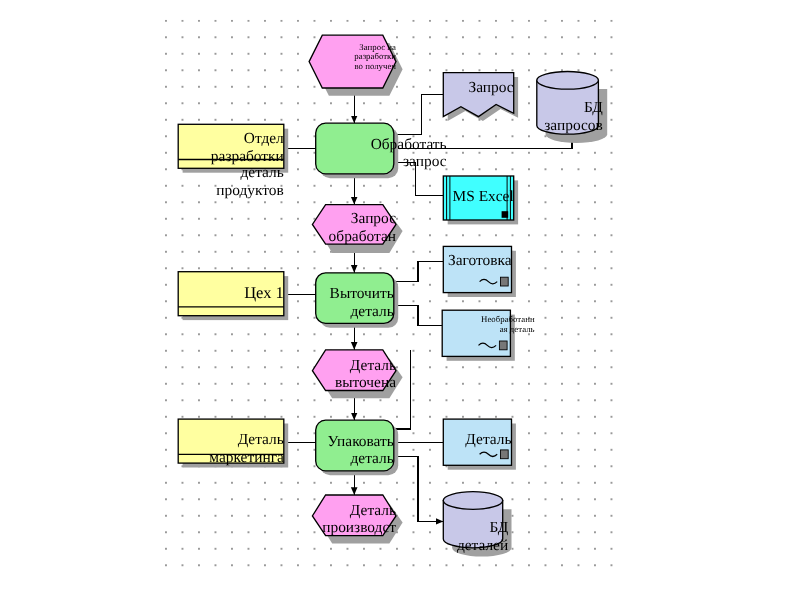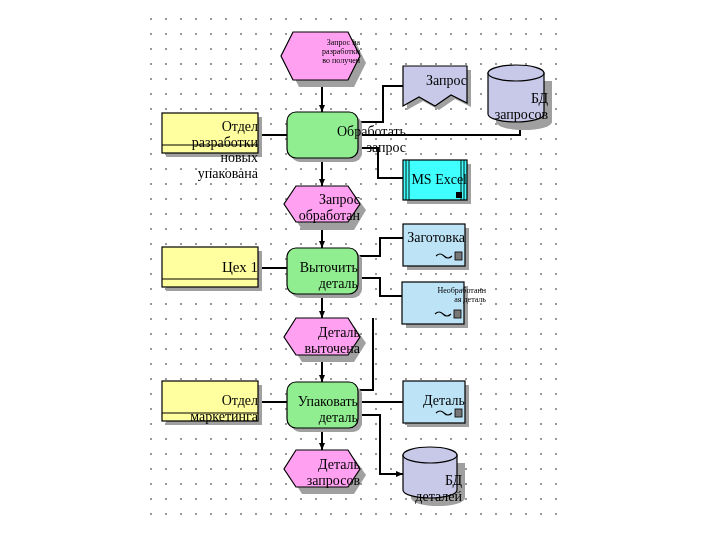--- a/index.html
+++ b/index.html
@@ -196,21 +196,21 @@
 <div class="hit" style="left:287px;top:112px;width:71px;height:46px;">
   <div class="lbl small" style="left:0;top:12px;width:71px;padding-left:48px;">
     <span>Обработать</span><br>
     <span>запрос</span>
   </div>
 </div>
 
 <div class="hit" style="left:162px;top:113px;width:96px;height:40px;">
   <div class="lbl small" style="left:0;top:6px;width:96px;">
     <span>Отдел разработки</span><br>
-    <span>новых упакована</span>
+    <span>деталь продуктов</span>
   </div>
 </div>
 
 <div class="hit" style="left:403px;top:66px;width:64px;height:40px;">
   <div class="lbl small" style="left:0;top:7px;width:64px;">
     <span>Запрос</span>
   </div>
 </div>
 
 <div class="hit" style="left:488px;top:65px;width:56px;height:57px;">
@@ -267,34 +267,34 @@
 
 <div class="hit" style="left:287px;top:382px;width:71px;height:46px;">
   <div class="lbl small" style="left:0;top:12px;width:71px;">
     <span>Упаковать</span><br>
     <span>деталь</span>
   </div>
 </div>
 
 <div class="hit" style="left:162px;top:381px;width:96px;height:40px;">
   <div class="lbl small" style="left:0;top:12px;width:96px;">
-    <span>Отдел маркетинга</span>
+    <span>Деталь маркетинга</span>
   </div>
 </div>
 
 <div class="hit" style="left:403px;top:381px;width:62px;height:42px;">
   <div class="lbl small" style="left:0;top:12px;width:62px;">
     <span>Деталь</span>
   </div>
 </div>
 
 <div class="hit" style="left:284px;top:450px;width:76px;height:37px;">
   <div class="lbl small" style="left:0;top:7px;width:76px;">
     <span>Деталь</span><br>
-    <span>запросов</span>
+    <span>производст</span>
   </div>
 </div>
 
 <div class="hit" style="left:403px;top:447px;width:60px;height:51px;">
   <div class="lbl small" style="left:-5px;top:26px;width:64px;">
     <span>БД деталей</span>
   </div>
 </div>
 
 </body></html>

